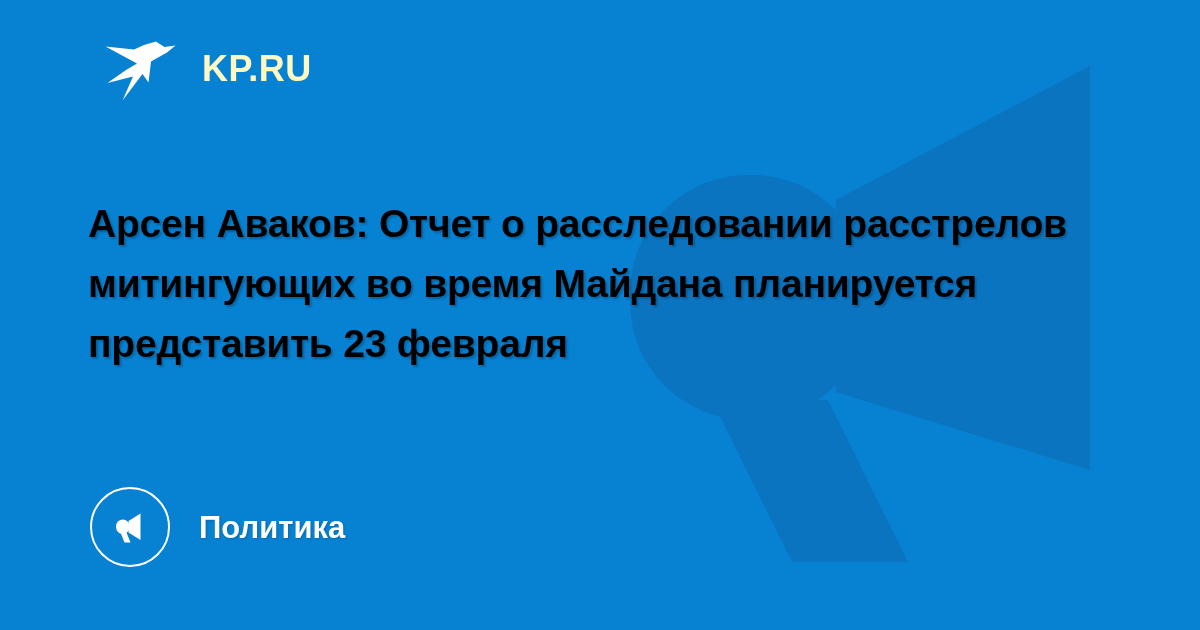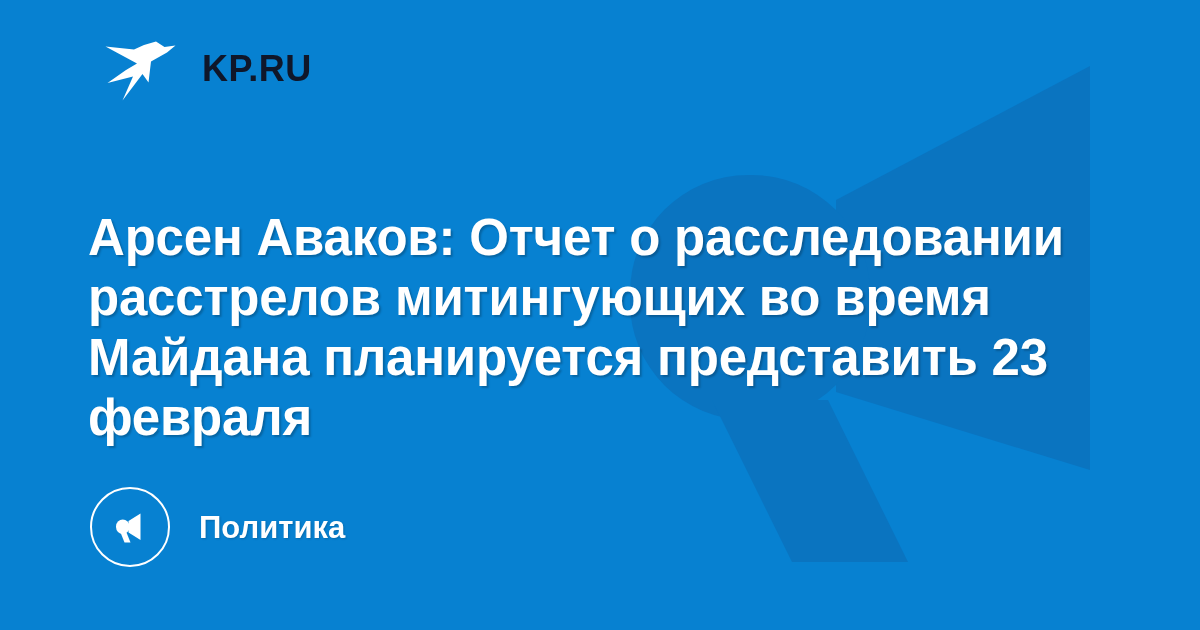--- a/index.html
+++ b/index.html
@@ -41,37 +41,37 @@
     height: 66px;
     z-index: 5;
   }
   .brand-bird {
     width: 74px;
     height: 66px;
     display: block;
   }
   .brand-name {
     margin-left: 24px;
-    color: #0f172a;
+    color: #fef9c3;
     font-size: 36px;
     font-weight: 700;
     letter-spacing: 0.5px;
     line-height: 1;
     white-space: nowrap;
   }
 
   
   .headline {
     position: absolute;
     left: 88px;
-    top: 174px;
+    top: 168px;
     width: 980px;
     z-index: 5;
-    color: #ffffff;
-    font-size: 51px;
+    color: #000000;
+    font-size: 39px;
     font-weight: 700;
     line-height: 60px;
     letter-spacing: -0.2px;
     text-shadow: 2px 2px 2px rgba(0, 0, 0, 0.22);
     word-wrap: break-word;
   }
 
   
   .category {
     position: absolute;

